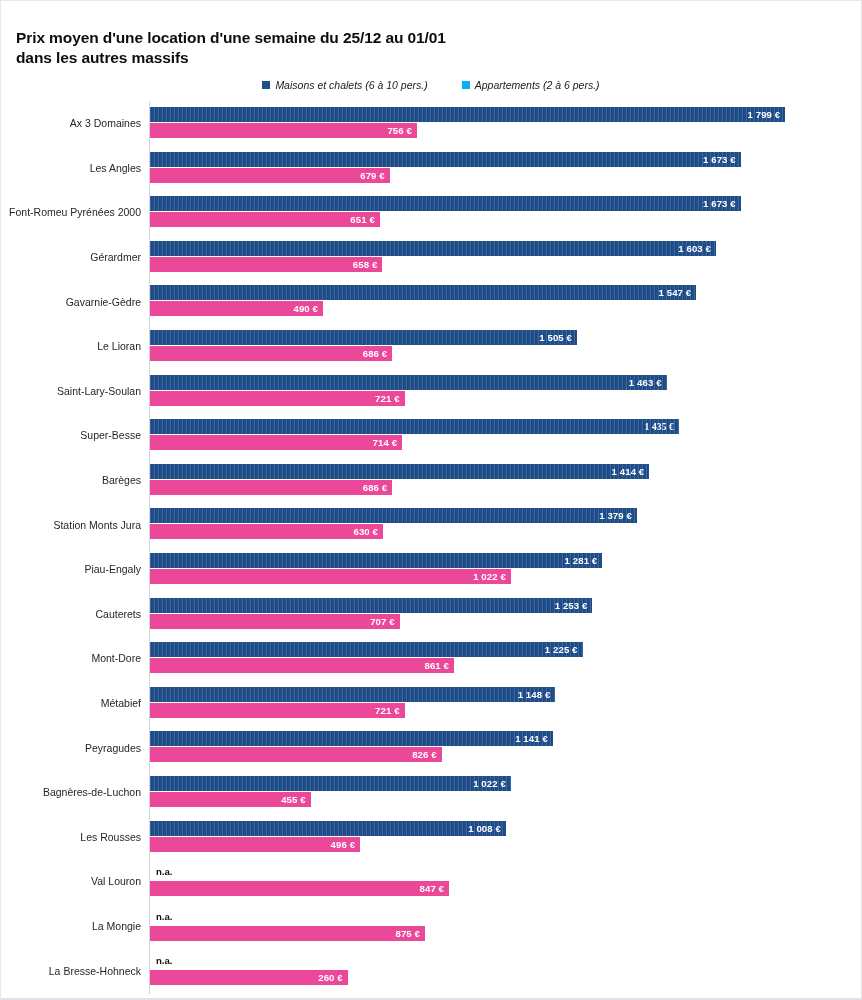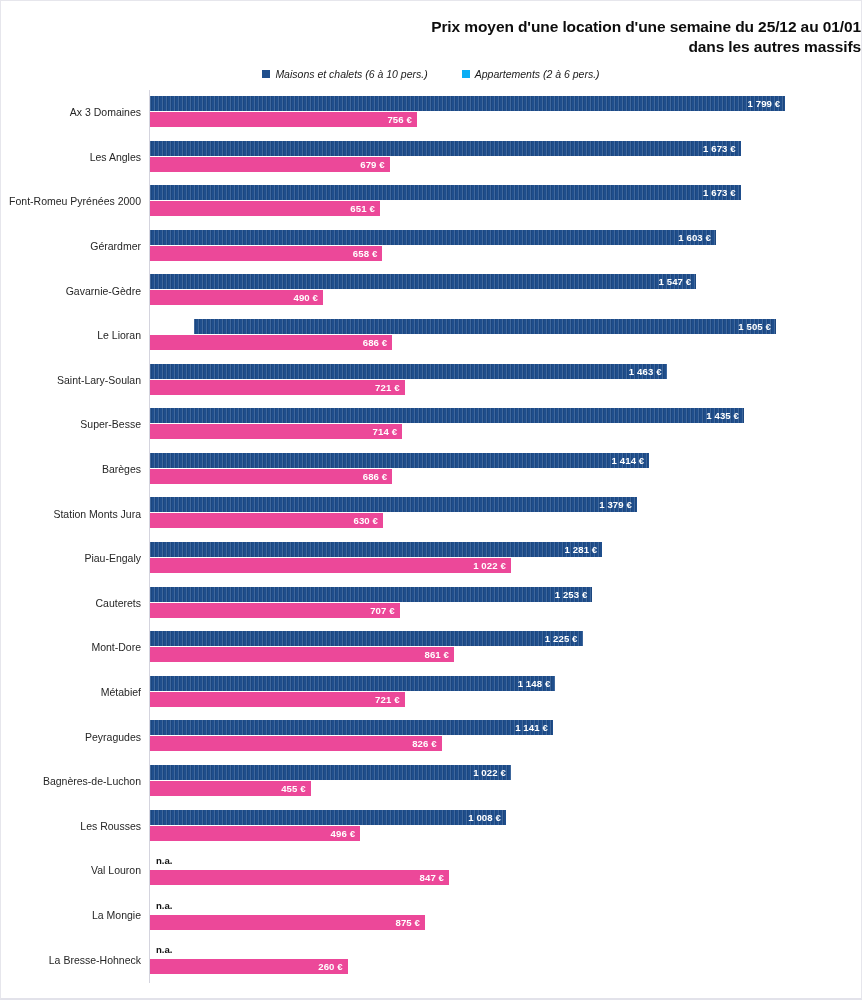--- a/index.html
+++ b/index.html
@@ -16,22 +16,23 @@
     position: relative;
     width: 862px; height: 1000px;
     background: #ffffff;
     border: 1px solid #e6e6ec;
     border-bottom: 2px solid #e2e2ea;
     overflow: hidden;
   }
 
   
   #title-block {
-    padding-top: 16px;
-    text-align: right;
+    padding-top: 27px;
+    text-align: left;
+    margin-left: 15px;
   }
   .chart-title {
     font-size: 15.5px;
     font-weight: bold;
     color: #0d0d0d;
     line-height: 20px;
     letter-spacing: -0.1px;
   }
 
   
@@ -246,21 +247,21 @@
               <div class="bar light" style="width: 173.019px;">
                 <span class="bar-value">490 €</span>
               </div>
             </div>
           </div>
         </div>
         <div class="row">
           <div class="cat-label">Le Lioran</div>
           <div class="bars">
             <div class="bar-wrap">
-              <div class="bar dark" style="width: 582px; margin-left: 44px;">
+              <div class="bar dark" style="width: 427px;">
                 <span class="bar-value">1 505 €</span>
               </div>
             </div>
             <div class="bar-wrap">
               <div class="bar light" style="width: 242.227px;">
                 <span class="bar-value">686 €</span>
               </div>
             </div>
           </div>
         </div>
@@ -276,21 +277,21 @@
               <div class="bar light" style="width: 254.585px;">
                 <span class="bar-value">721 €</span>
               </div>
             </div>
           </div>
         </div>
         <div class="row">
           <div class="cat-label">Super-Besse</div>
           <div class="bars">
             <div class="bar-wrap">
-              <div class="bar dark" style="width: 594px;">
+              <div class="bar dark" style="width: 529px; font-family: Liberation Serif, serif;">
                 <span class="bar-value">1 435 €</span>
               </div>
             </div>
             <div class="bar-wrap">
               <div class="bar light" style="width: 252.113px;">
                 <span class="bar-value">714 €</span>
               </div>
             </div>
           </div>
         </div>

